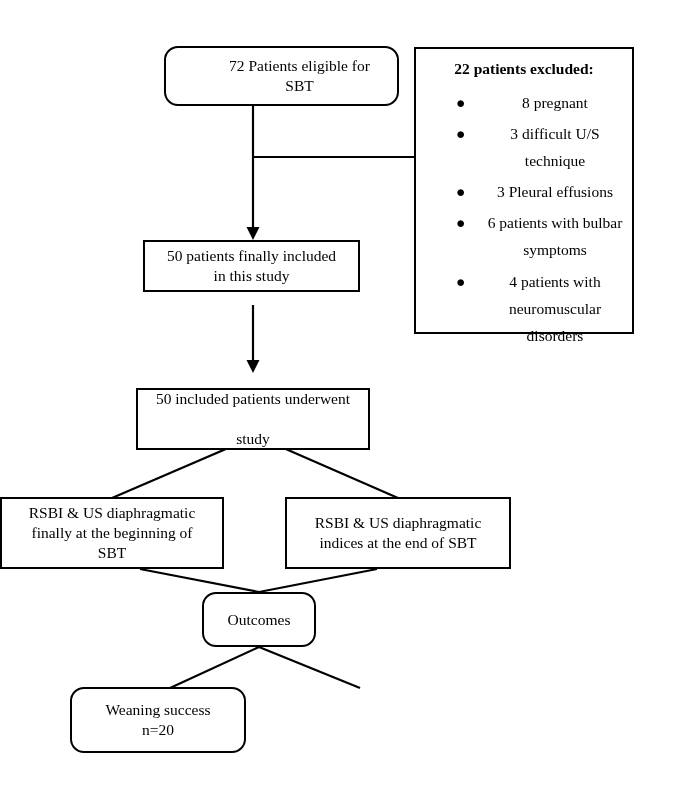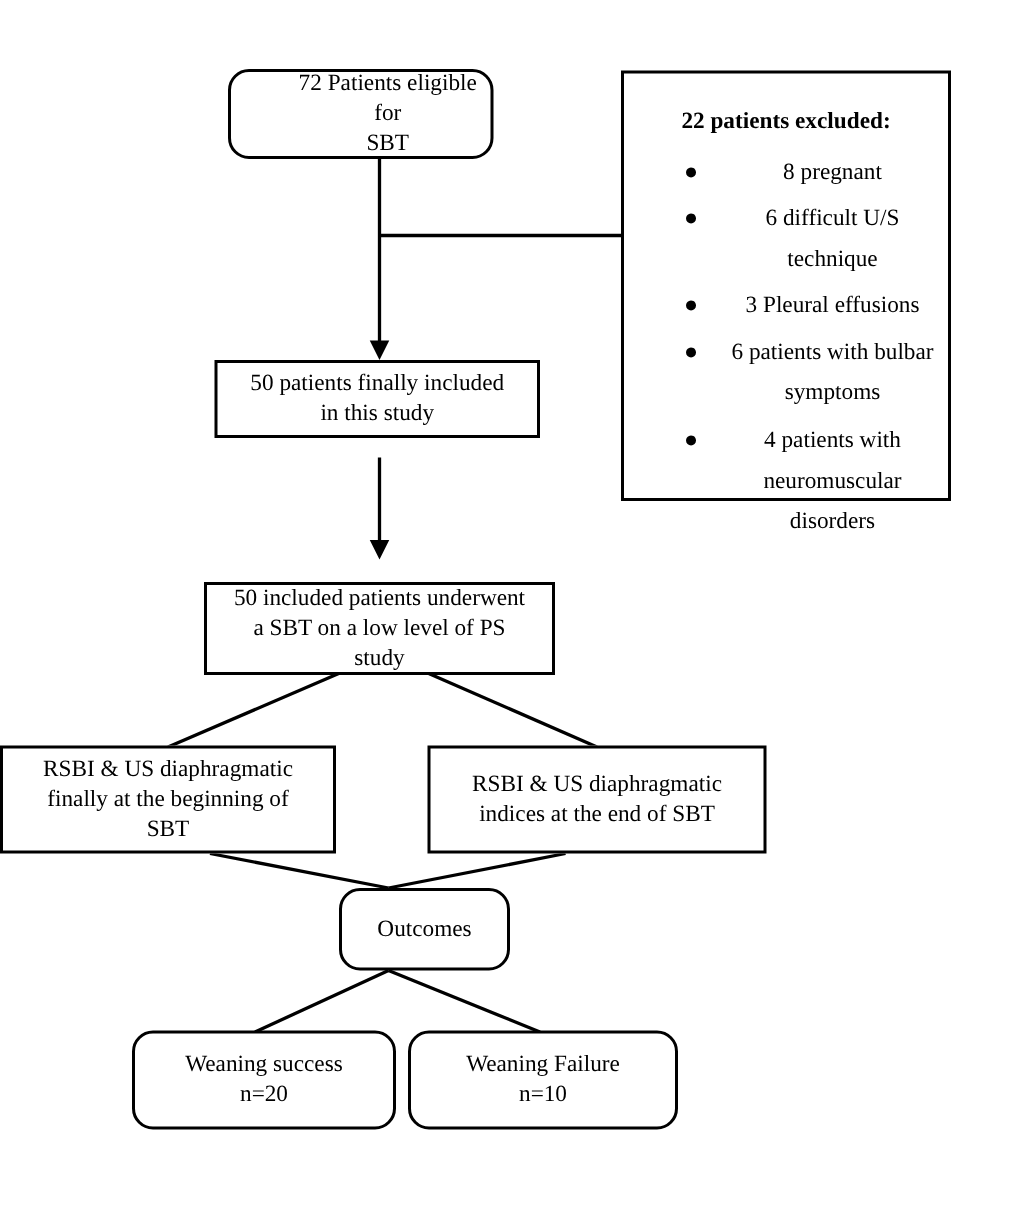--- a/index.html
+++ b/index.html
@@ -40,37 +40,37 @@
     justify-content: center;
     text-align: center;
     line-height: 1.28;
     font-size: 15.5px;
     padding: 4px 8px;
   }
   .node.rounded { border-radius: 14px; }
   .node .node-text { display: block; width: 100%; }
 
   
-  #node-eligible     { left: 152px; top: 46px;  width: 177px; height: 60px; padding-left: 44px; }
+  #node-eligible     { left: 164px; top: 46px;  width: 235px; height: 60px; padding-left: 44px; }
   #node-excluded     { left: 414px; top: 47px;  width: 220px; height: 287px;
                        display: block; padding: 10px 6px 6px 6px; }
   #node-included     { left: 143px; top: 240px; width: 217px; height: 52px; }
   #node-underwent    { left: 136px; top: 388px; width: 234px; height: 62px; }
   #node-rsbi-begin   { left: 0px;   top: 497px; width: 224px; height: 72px; }
   #node-rsbi-end     { left: 285px; top: 497px; width: 226px; height: 72px; }
-  #node-outcomes     { left: 202px; top: 592px; width: 114px; height: 55px; margin-left: 24px; }
-  #node-success      { left: 88px;  top: 687px; width: 176px; height: 66px; }
+  #node-outcomes     { left: 202px; top: 592px; width: 114px; height: 55px; }
+  #node-success      { left: 70px;  top: 687px; width: 176px; height: 66px; }
   #node-failure      { left: 272px; top: 687px; width: 180px; height: 66px; }
 
   
   .excl-title {
     font-weight: bold;
     font-size: 15.5px;
     text-align: center;
-    margin: 12px 0 10px 0;
+    margin: 0 0 10px 0;
   }
   .excl-list {
     margin: 0;
     padding: 0 0 0 34px;
     list-style: none;
   }
   .excl-list li {
     position: relative;
     font-size: 15.5px;
     line-height: 1.75;
@@ -119,21 +119,21 @@
 
   <div class="node" id="node-excluded">
     <div class="excl-title">22 patients excluded:</div>
     <ul class="excl-list">
       <li>
         <span class="excl-bullet">●</span>
         <span>8 pregnant</span>
       </li>
       <li>
         <span class="excl-bullet">●</span>
-        <span>6 difficult U/S technique</span>
+        <span>3 difficult U/S technique</span>
       </li>
       <li>
         <span class="excl-bullet">●</span>
         <span>3 Pleural effusions</span>
       </li>
       <li>
         <span class="excl-bullet">●</span>
         <span>6 patients with bulbar symptoms</span>
       </li>
       <li>
@@ -146,21 +146,21 @@
   <div class="node" id="node-included">
     <span class="node-text">
       <span>50 patients finally included</span><br>
       <span>in this study</span>
     </span>
   </div>
 
   <div class="node" id="node-underwent">
     <span class="node-text">
       <span>50 included patients underwent</span><br>
-      <span>a SBT on a low level of PS</span><br>
+      <br>
       <span>study</span>
     </span>
   </div>
 
   <div class="node" id="node-rsbi-begin">
     <span class="node-text">
       <span>RSBI &amp; US diaphragmatic</span><br>
       <span>finally at the beginning of</span><br>
       <span>SBT</span>
     </span>
@@ -177,20 +177,14 @@
     <span class="node-text">Outcomes</span>
   </div>
 
   <div class="node rounded" id="node-success">
     <span class="node-text">
       <span>Weaning success</span><br>
       <span>n=20</span>
     </span>
   </div>
 
-  <div class="node rounded" id="node-failure">
-    <span class="node-text">
-      <span>Weaning Failure</span><br>
-      <span>n=10</span>
-    </span>
-  </div>
 
 </div>
 
 </body></html>

